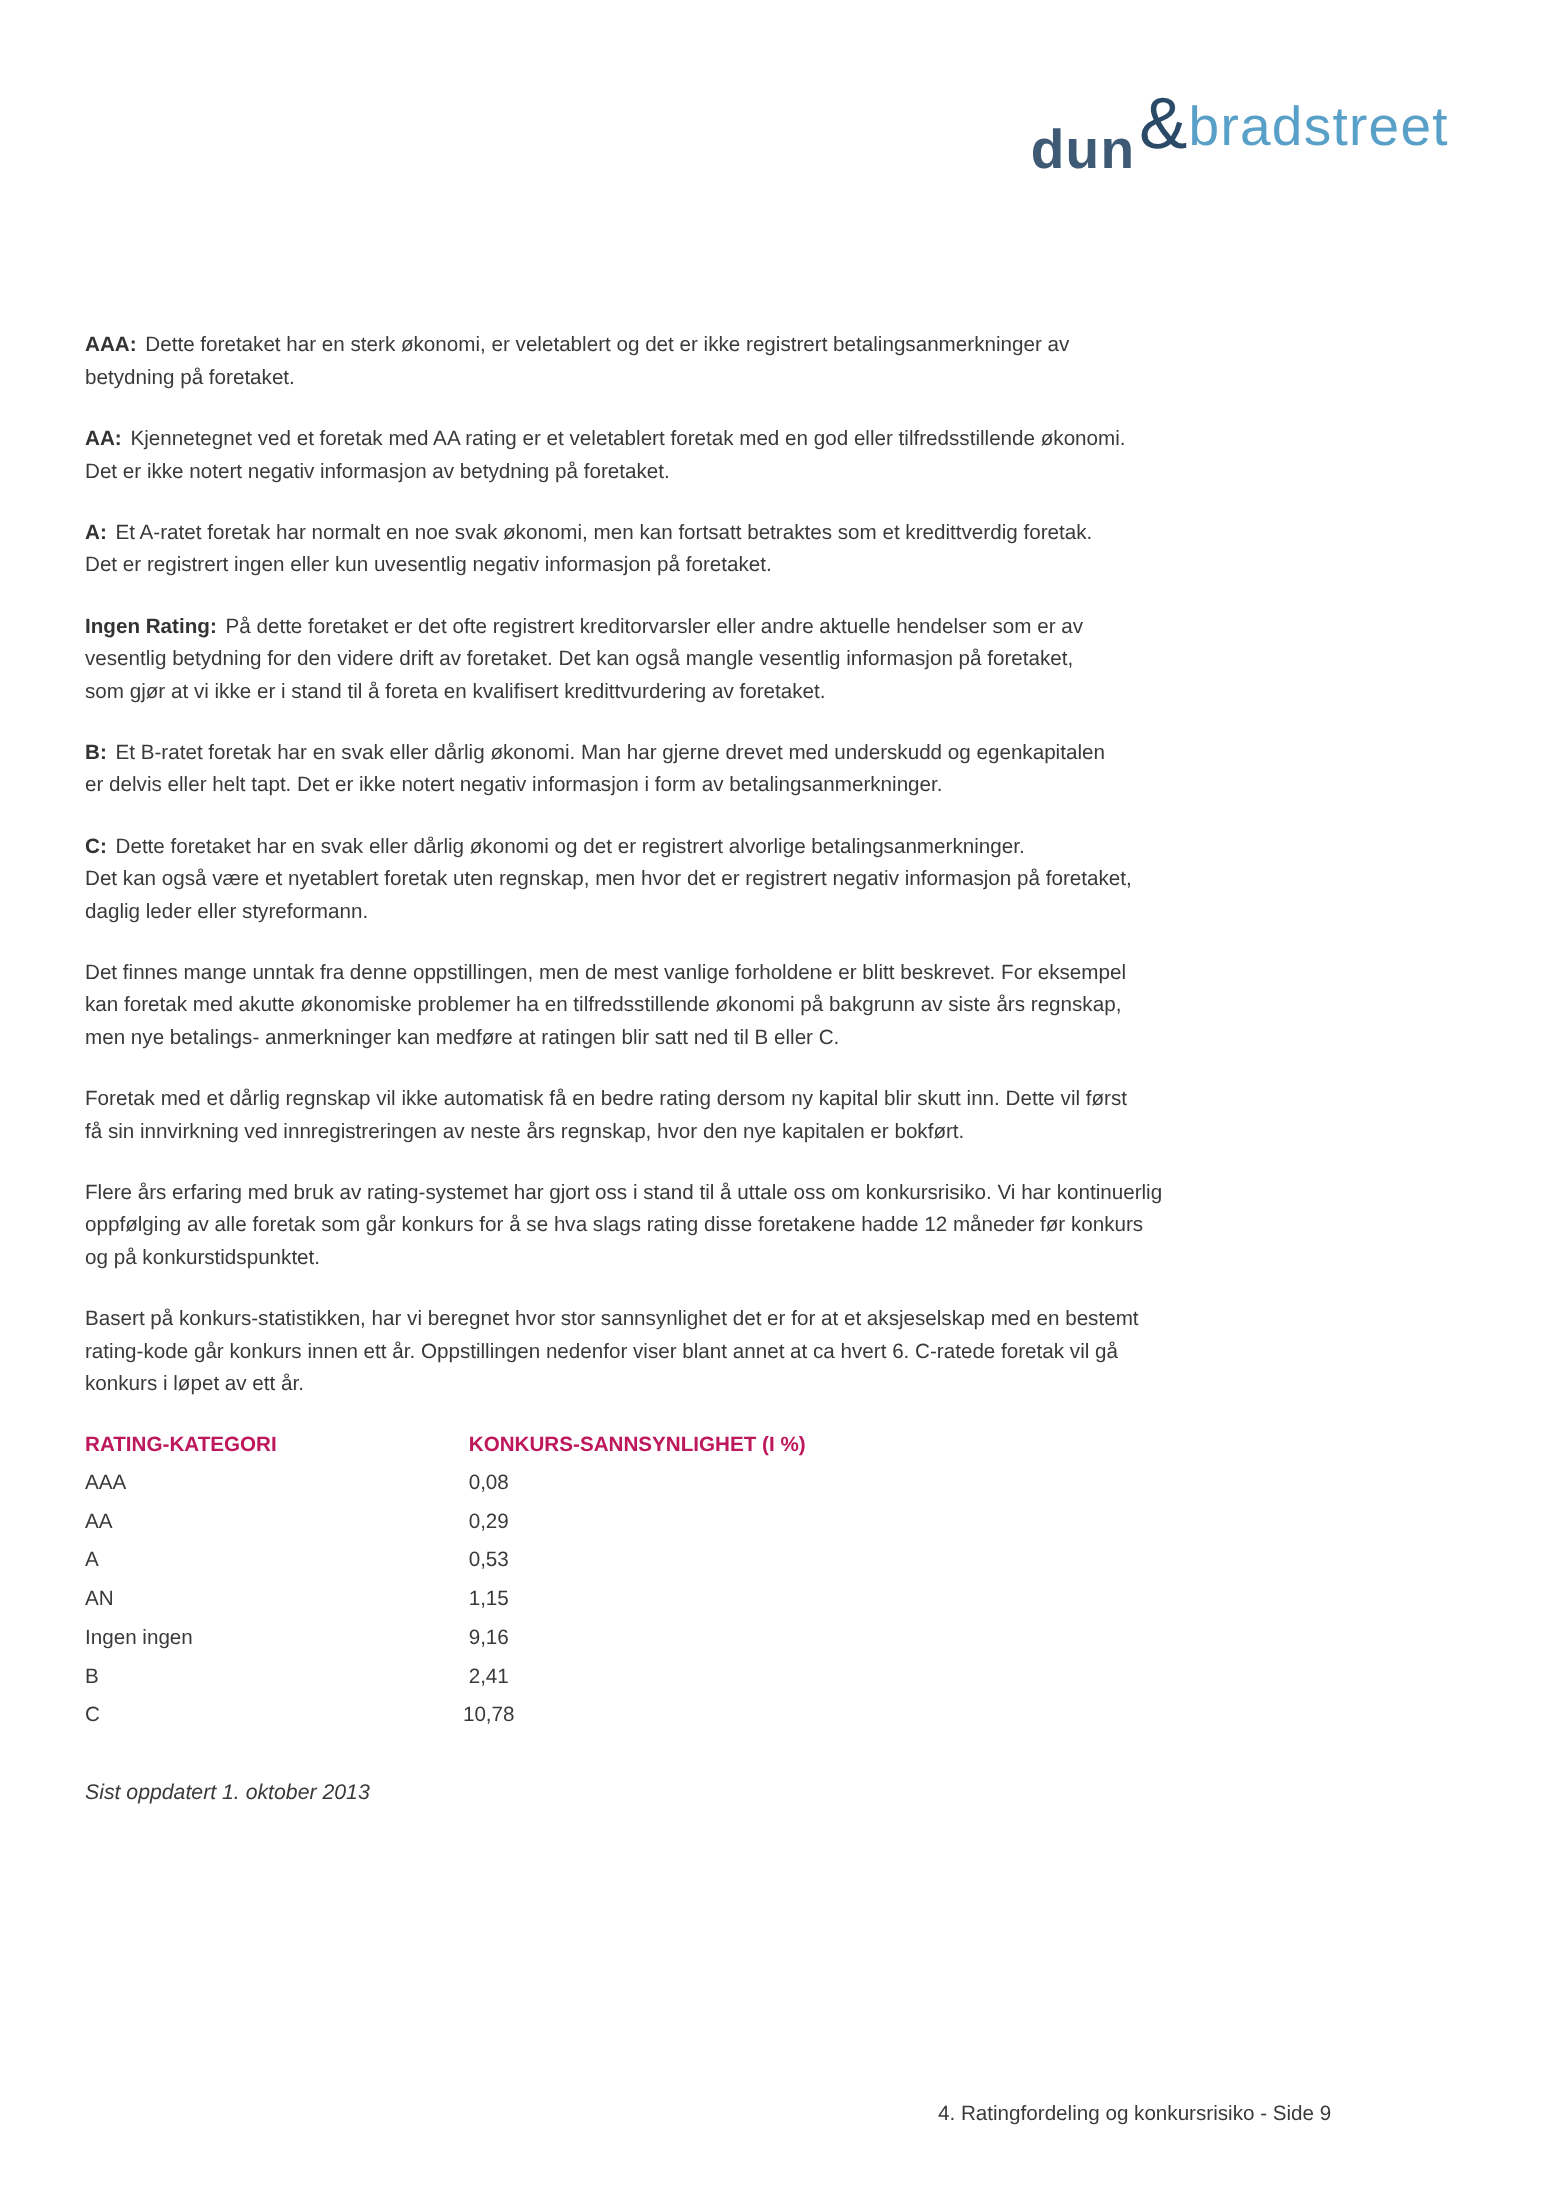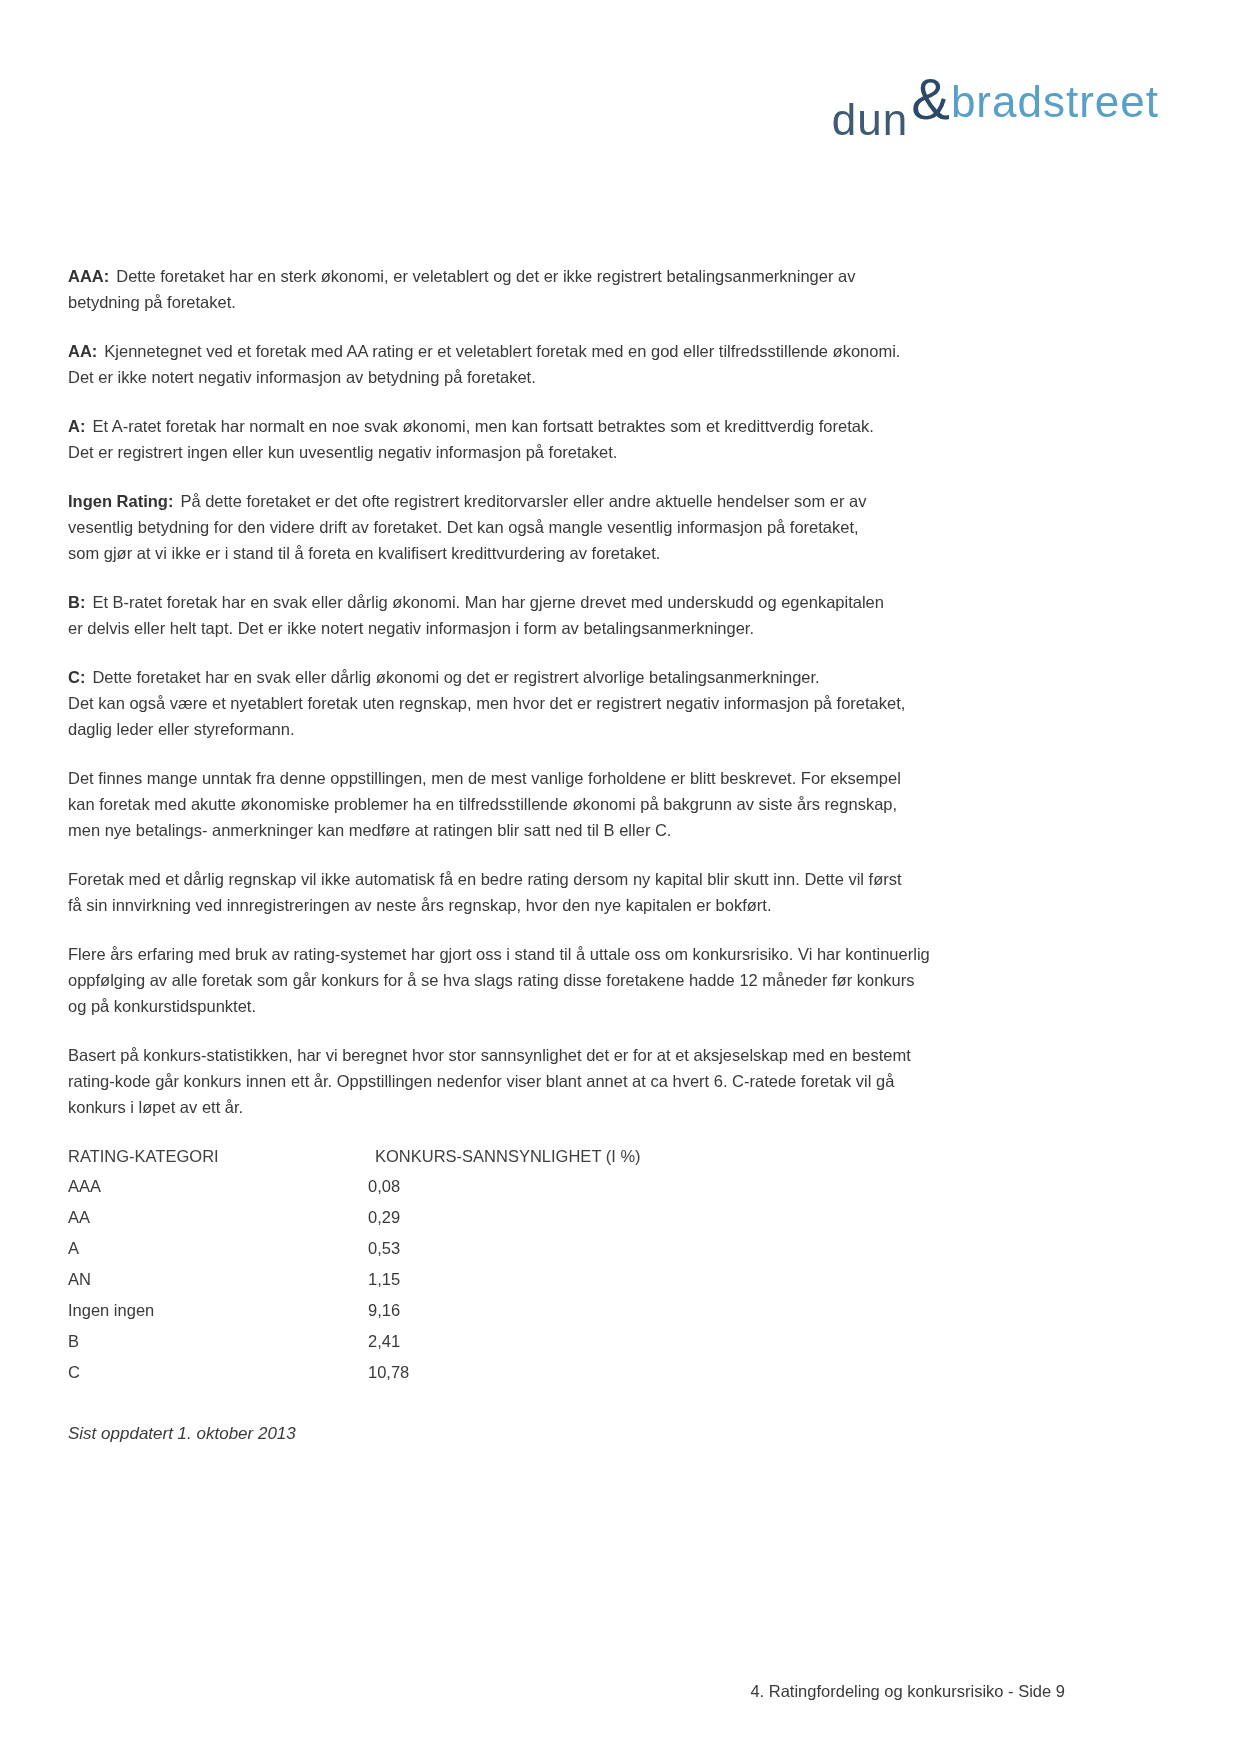--- a/index.html
+++ b/index.html
@@ -17,21 +17,21 @@
     position: absolute;
     top: 62px;
     right: 82px;
     display: flex;
     align-items: center;
     line-height: 1;
     white-space: nowrap;
   }
   .logo .dun {
     font-size: 44px;
-    font-weight: 400;
+    font-weight: 700;
     letter-spacing: 1px;
     color: #3f5a74;
     margin-top: 36px;
   }
   .logo .amp {
     font-size: 58px;
     font-weight: 400;
     color: #2b4a68;
     margin: 0 1px 0 3px;
     position: relative;
@@ -73,23 +73,23 @@
     line-height: 26px;
     margin-bottom: 23px;
     color: #3a3a3a;
   }
   .rating-table { margin-top: 4px; }
   .t-row {
     display: flex;
     line-height: 31px;
     font-size: 16.5px;
   }
-  .t-head { font-weight: normal; color: #404040; line-height: 27px; margin-bottom: 1px; }
+  .t-head { font-weight: bold; color: #be185d; line-height: 27px; margin-bottom: 1px; }
   .t-c1 { width: 300px; }
-  .t-c2 { width: 46px; text-align: left; }
+  .t-c2 { width: 46px; text-align: center; }
   .t-c2h { text-align: left; padding-left: 7px; white-space: nowrap; }
   .date-line {
     margin-top: 36px;
     font-size: 17px;
     font-style: italic;
     color: #3a3a3a;
   }
   .footer {
     position: absolute;
     top: 1682px;

